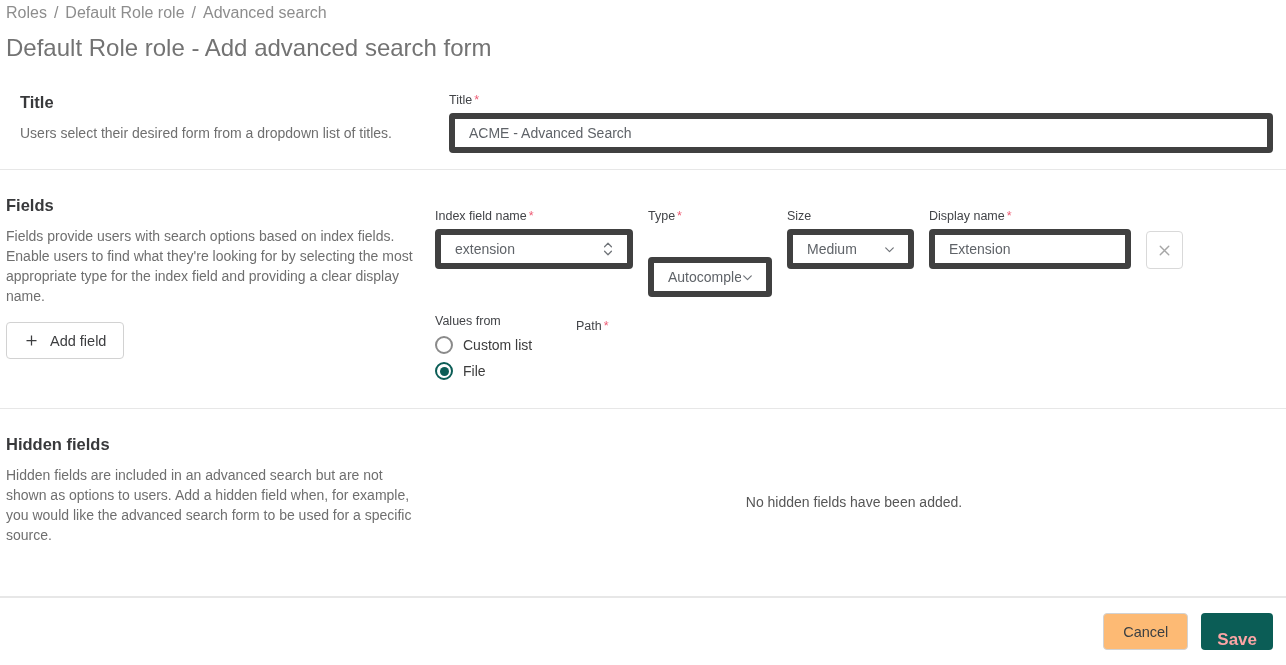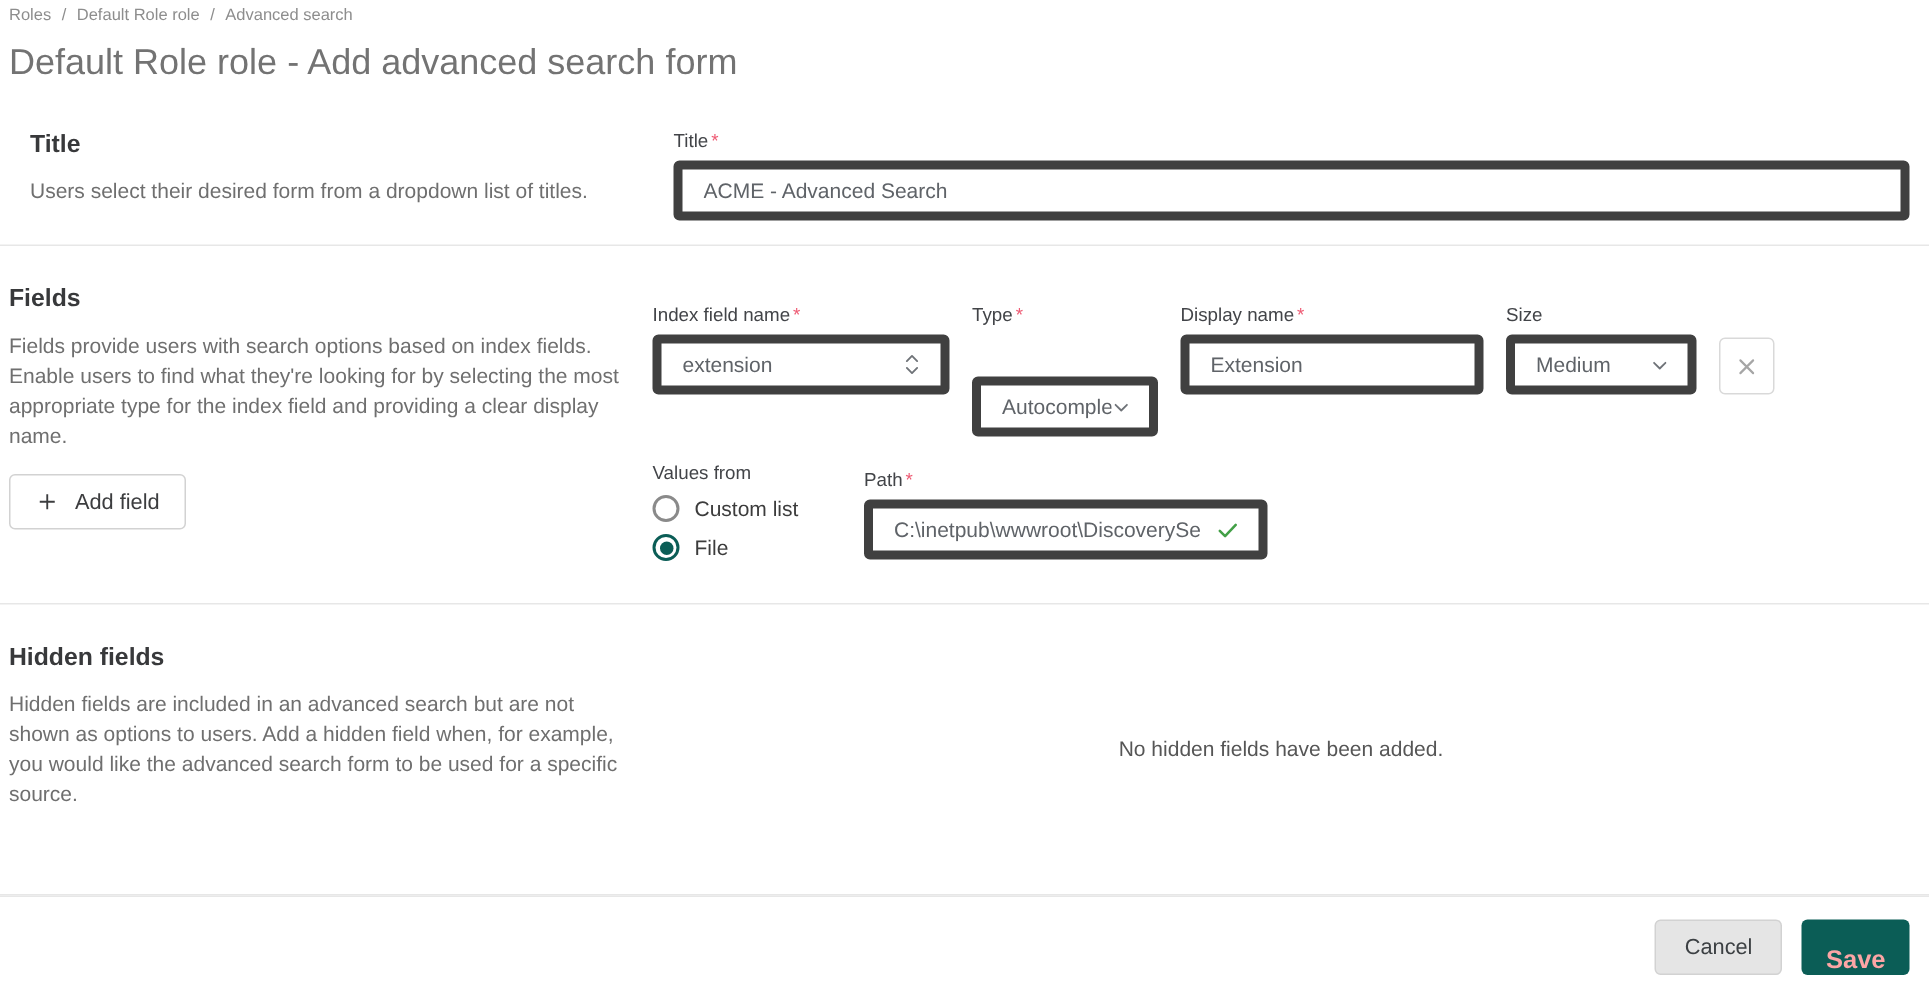--- a/index.html
+++ b/index.html
@@ -9,21 +9,21 @@
     background: #ffffff;
     font-family: "Liberation Sans", sans-serif;
     color: #3c3c3c;
     display: flex; flex-direction: column;
     overflow: hidden;
   }
 
   
   .breadcrumb {
     padding: 4px 13px 0 6px;
-    font-size: 11px; color: #8d8d8d;
+    font-size: 16px; color: #8d8d8d;
     display: flex; align-items: center; gap: 7px;
   }
   .breadcrumb .crumb { cursor: pointer; }
   .page-title {
     margin: 12px 0 0 6px;
     font-size: 24px; font-weight: 400; color: #737373;
     line-height: 28px;
   }
 
   
@@ -121,21 +121,21 @@
   
   .footer {
     height: 68px; flex-shrink: 0;
     border-top: 1px solid #e7e7e7;
     display: flex; align-items: center; justify-content: flex-end;
     gap: 13px; padding-right: 13px;
   }
   .cancel-btn {
     height: 37px; padding: 0 19px;
     border: 1px solid #d2d2d2; border-radius: 4px;
-    background: #e5e5e5; cursor: pointer;
+    background: #fdba74; cursor: pointer;
     font-family: "Liberation Sans", sans-serif;
     font-size: 14.5px; color: #3c4043; text-align: center;
   }
   .save-btn {
     height: 37px; padding: 17px 16px;
     border: none; border-radius: 4px;
     background: #0b5d56; cursor: pointer;
     font-family: "Liberation Sans", sans-serif;
     font-size: 17px; font-weight: 700; color: #fca5a5;
   }
@@ -199,36 +199,36 @@
           <span>Type</span><span class="req">*</span>
         </label>
         <div class="control">
           <span class="value">Autocomplete</span>
           <svg width="13" height="13" viewBox="0 0 24 24">
               <path d="M5 9l7 7 7-7" stroke="#6f7378" stroke-width="2.2" fill="none" stroke-linecap="round" stroke-linejoin="round"></path>
             </svg>
         </div>
       </div>
 
-      <div class="field-col w-display">
-        <label class="field-label">
-          <span>Display name</span><span class="req">*</span>
-        </label>
-        <div class="control">
-          <span class="value">Extension</span>
-        </div>
-      </div>
-
       <div class="field-col w-size">
         <label class="field-label">Size</label>
         <div class="control">
           <span class="value">Medium</span>
           <svg width="13" height="13" viewBox="0 0 24 24">
               <path d="M5 9l7 7 7-7" stroke="#6f7378" stroke-width="2.2" fill="none" stroke-linecap="round" stroke-linejoin="round"></path>
             </svg>
+        </div>
+      </div>
+
+      <div class="field-col w-display">
+        <label class="field-label">
+          <span>Display name</span><span class="req">*</span>
+        </label>
+        <div class="control">
+          <span class="value">Extension</span>
         </div>
       </div>
 
       <button class="remove-btn">
         <svg width="17" height="17" viewBox="0 0 24 24">
             <path d="M6 6l12 12M18 6L6 18" stroke="#a6a6a6" stroke-width="2" fill="none" stroke-linecap="round"></path>
           </svg>
       </button>
     </div>
 
@@ -242,26 +242,20 @@
         <div class="radio-option selected">
           <span class="radio-circle"></span>
           <span class="radio-label">File</span>
         </div>
       </div>
 
       <div class="path-col">
         <label class="field-label">
           <span>Path</span><span class="req">*</span>
         </label>
-        <div class="control w-path">
-          <span class="value">C:\inetpub\wwwroot\DiscoverySe</span>
-          <svg width="17" height="17" viewBox="0 0 24 24" style="margin-left:6px">
-              <path d="M4.5 12.5l5 5L19.5 7" stroke="#43a047" stroke-width="2.4" fill="none" stroke-linecap="round" stroke-linejoin="round"></path>
-            </svg>
-        </div>
       </div>
     </div>
 
   </div>
 </section>
 
 <section class="section hidden-section">
   <div class="left-col">
     <h2 class="section-heading">Hidden fields</h2>
     <p class="section-desc">Hidden fields are included in an advanced search but are not shown as options to users. Add a hidden field when, for example, you would like the advanced search form to be used for a specific source.</p>

